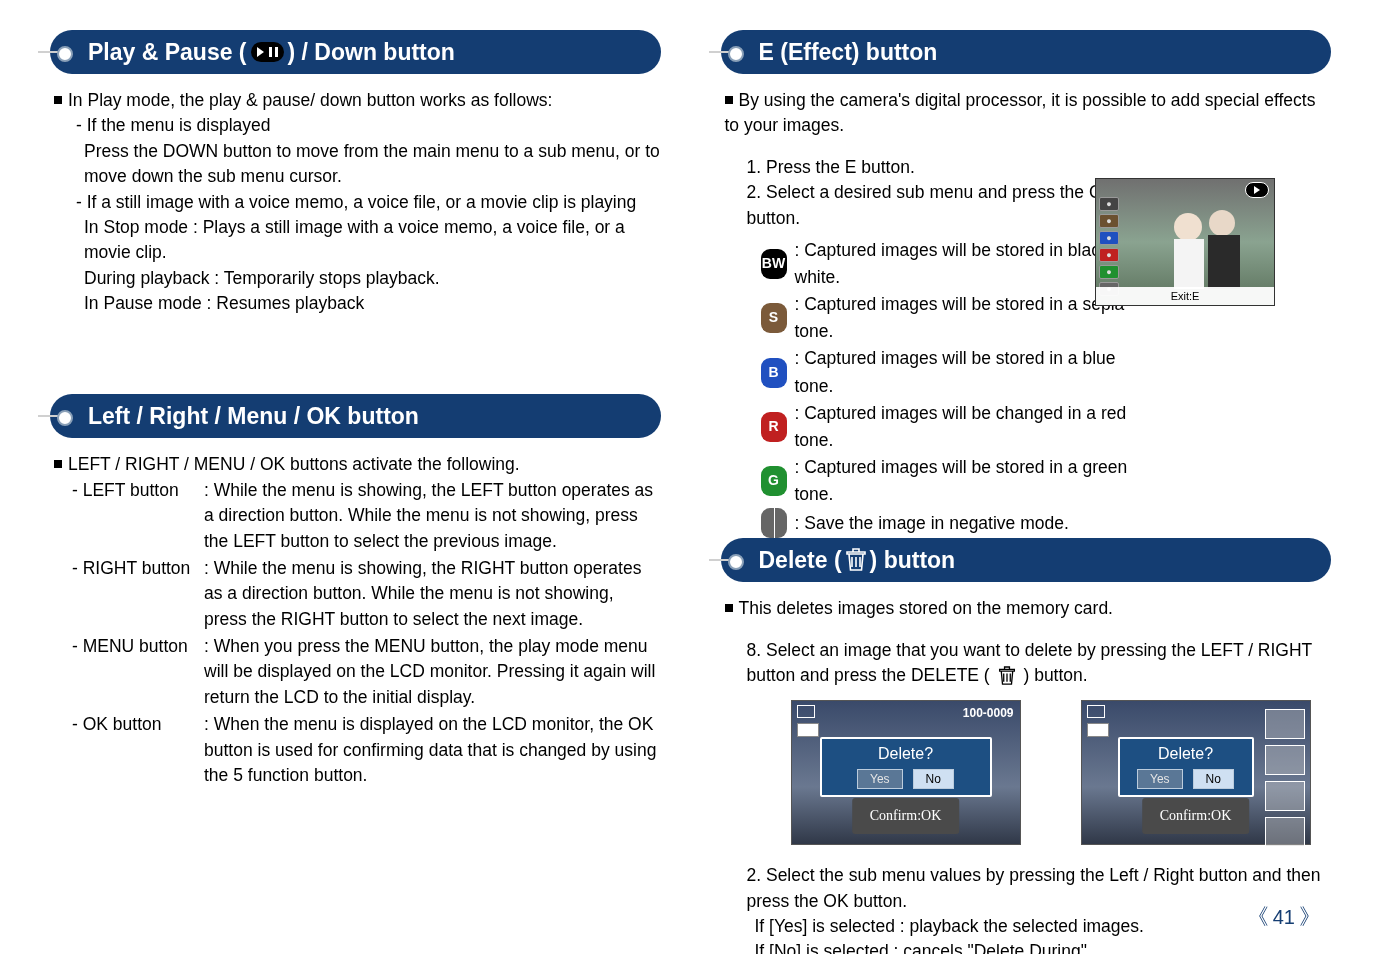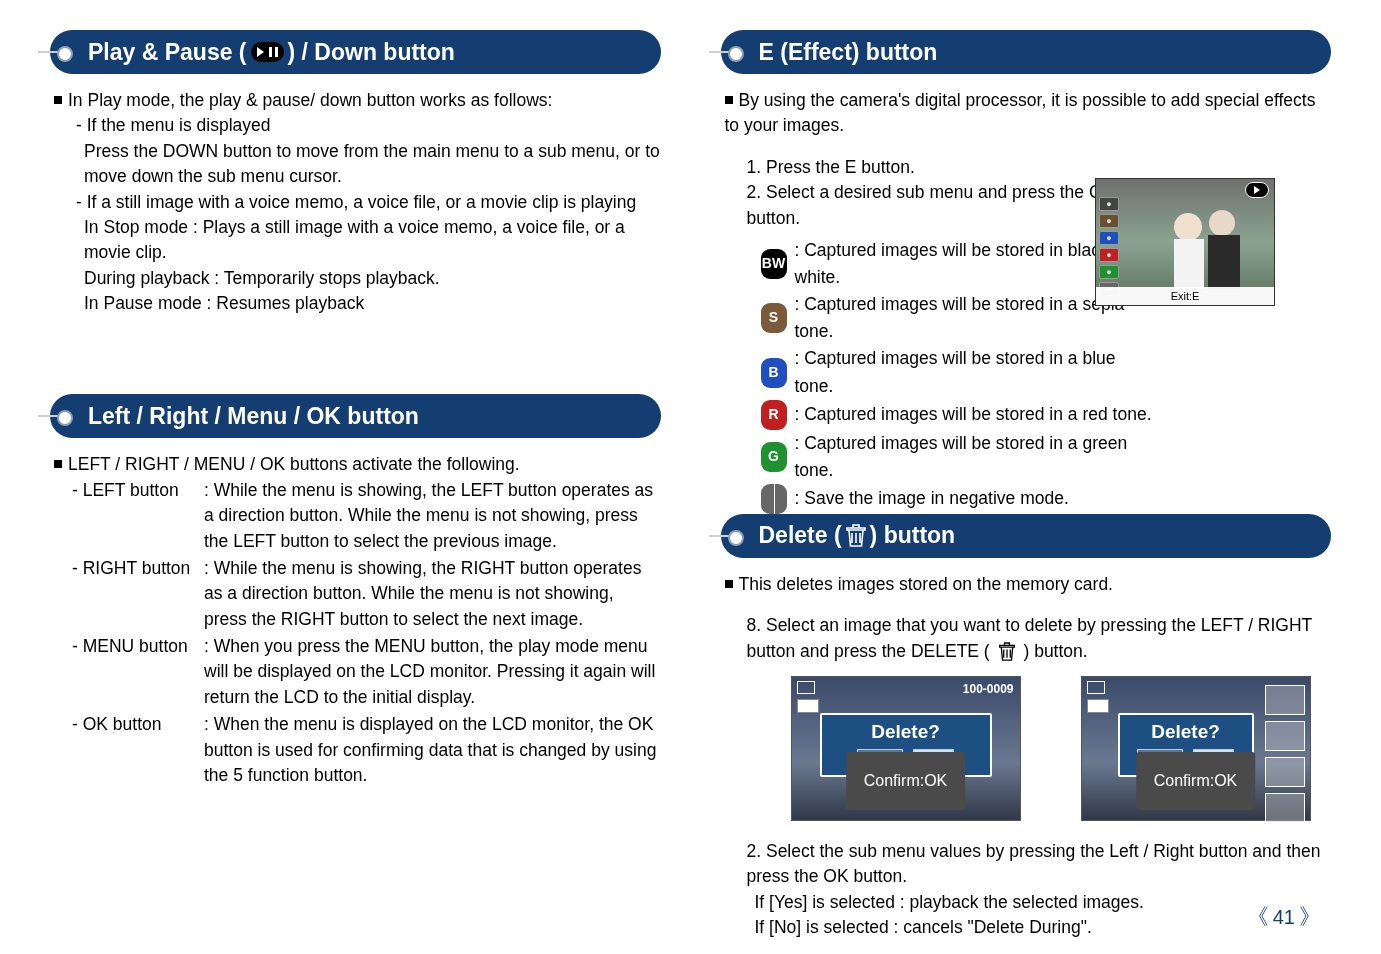--- a/index.html
+++ b/index.html
@@ -161,26 +161,26 @@
     width: 230px; height: 145px; position:relative;
     background: linear-gradient(180deg,#3a4a6a,#6a7890 60%,#303848);
     border:1px solid #555;
   }
   .shot .top-right { position:absolute; top:5px; right:6px; color:#fff; font-size:12px; font-weight:bold; }
   .shot .dlg {
     position:absolute; left:28px; right:28px; top:36px;
     background:#1d4f82; border:2px solid #fff; border-radius:2px;
     padding:6px; display:flex; flex-direction:column; align-items:center; gap:6px;
   }
-  .shot .dlg .ttl { color:#fff; font-size:19px; font-weight:bold; }
+  .shot .dlg .ttl { color:#fff; font-size:16px; font-weight:normal; }
   .shot .dlg .btns { display:flex; gap:10px; }
   .shot .dlg .btn { background:#5a7796; color:#e5e5e5; border:1px solid #bcd; padding:2px 12px; font-size:12px; }
   .shot .dlg .btn.sel { background:#cfe0f2; color:#000; }
   .shot .confirm { position:absolute; left:50%; bottom:10px; transform:translateX(-50%);
-    background:#4a4a4a; color:#fff; font-size:16px; padding:20px 18px; border-radius:3px; }
+    background:#4a4a4a; color:#fff; font-size:14px; padding:10px 18px; border-radius:3px;font-family:Liberation Serif, serif; }
   .shot .corner { position:absolute; top:4px; left:5px; width:18px; height:13px;
     border:1px solid #fff; }
   .shot.multi .thumb {
     position:absolute; right:5px; width:40px; height:30px;
     background:rgba(200,200,200,0.4); border:1px solid #fff;
   }
   .shot .card { position:absolute; top:22px; left:5px; width:22px; height:14px;
     background:#fff; border:1px solid #888; display:flex; align-items:center; justify-content:center;
     font-size:7px; font-weight:bold; color:#333;}
   .page-num {
@@ -279,21 +279,21 @@
       <div class="effect-row">
           <span class="effect-icon sep">S</span>
           <span>: Captured images will be stored in a sepia tone.</span>
         </div>
       <div class="effect-row">
           <span class="effect-icon bl">B</span>
           <span>: Captured images will be stored in a blue tone.</span>
         </div>
       <div class="effect-row">
           <span class="effect-icon rd">R</span>
-          <span>: Captured images will be stored in a red tone.</span>
+          <span>: Captured images will be changed in a red tone.</span>
         </div>
       <div class="effect-row">
           <span class="effect-icon gr">G</span>
           <span>: Captured images will be stored in a green tone.</span>
         </div>
       <div class="effect-row">
           <span class="effect-icon ng"></span>
           <span>: Save the image in negative mode.</span>
         </div>
     </div>

